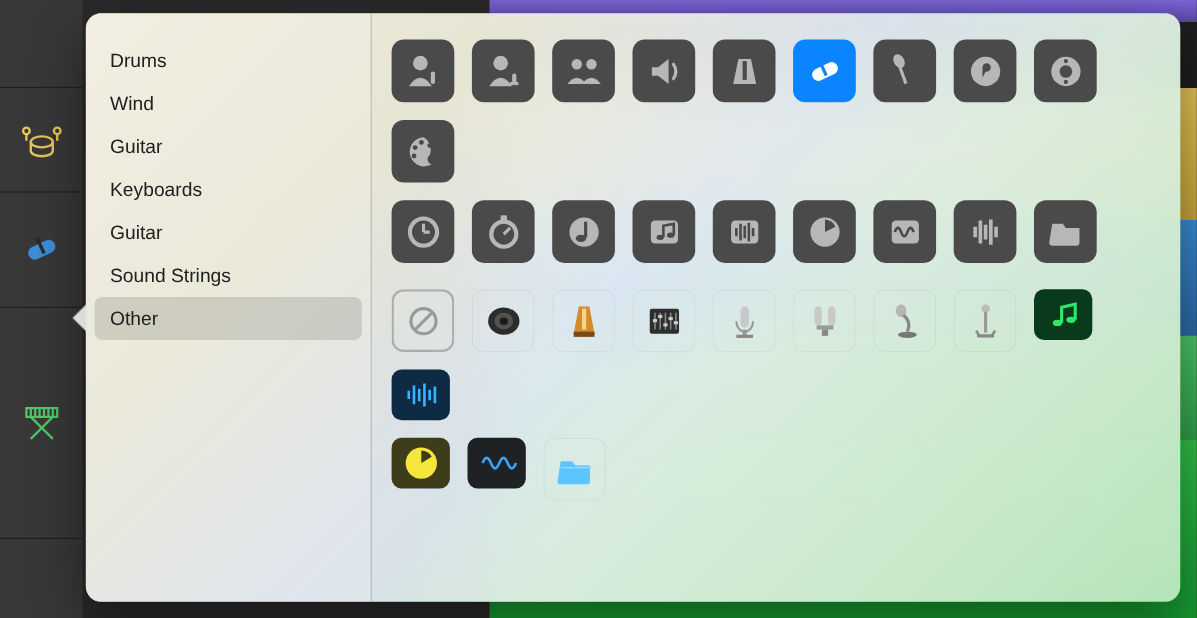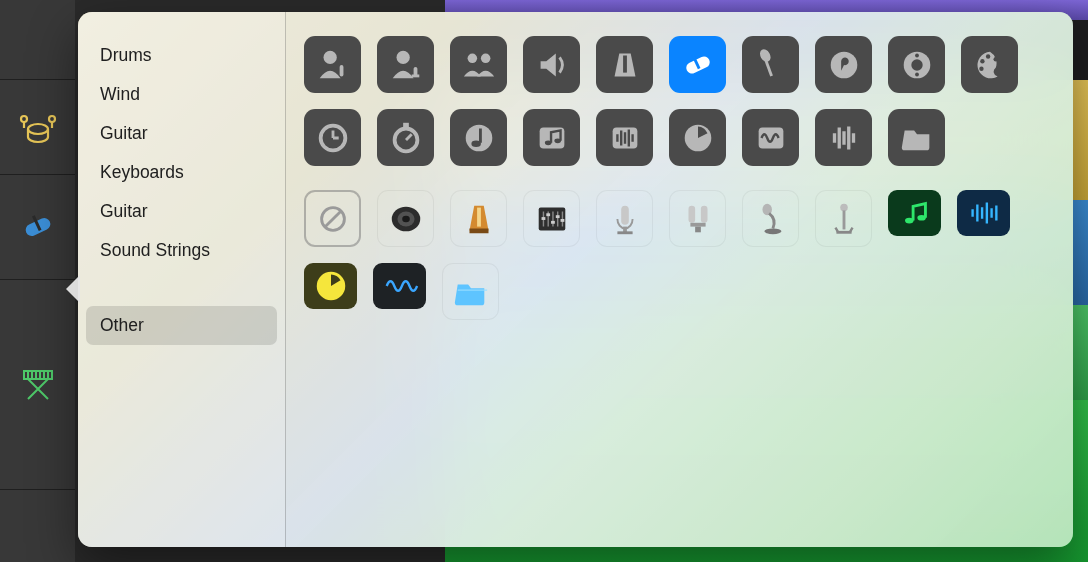--- a/index.html
+++ b/index.html
@@ -85,36 +85,35 @@
       top: 275px;
       width: 0;
       height: 0;
       border-top: 14px solid transparent;
       border-bottom: 14px solid transparent;
       border-right: 14px solid rgba(230,230,230,0.95);
       z-index: 5;
     }
 
     .sidebar {
-      width: 208px;
+      width: 260px;
       height: 100%;
       border-right: 1px solid rgba(0,0,0,0.2);
       padding: 24px 8px 8px 8px;
       background: rgba(255,255,255,0.15);
     }
     .sidebar-item {
       padding: 9px 14px;
       font-size: 17.5px;
       color: #202020;
       border-radius: 7px;
       cursor: default;
     }
     .sidebar-item.selected {
       background: rgba(0,0,0,0.12);
-      margin-top: 36px;
     }
 
     .icon-area {
       flex: 1;
       padding: 24px 18px;
     }
     .icon-grid {
       display: flex;
       flex-wrap: wrap;
       gap: 16px 16px;

